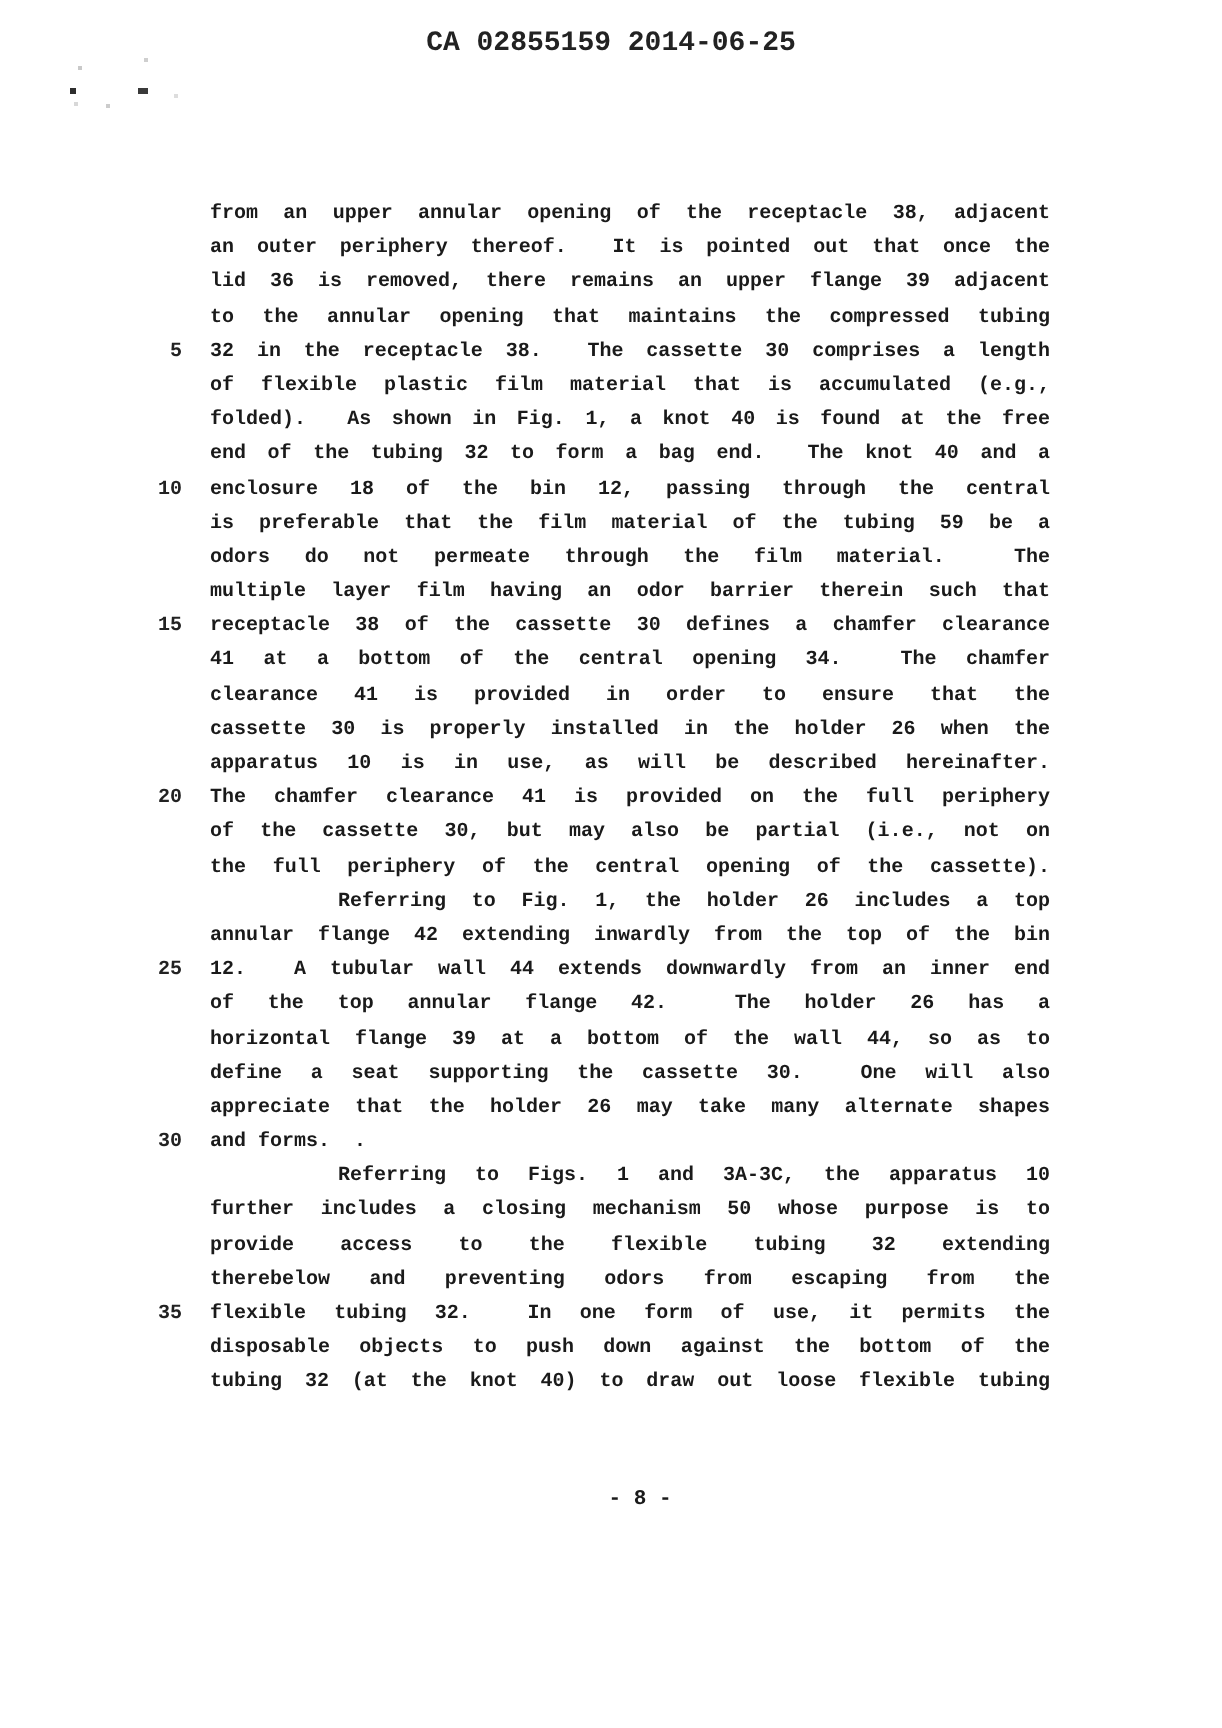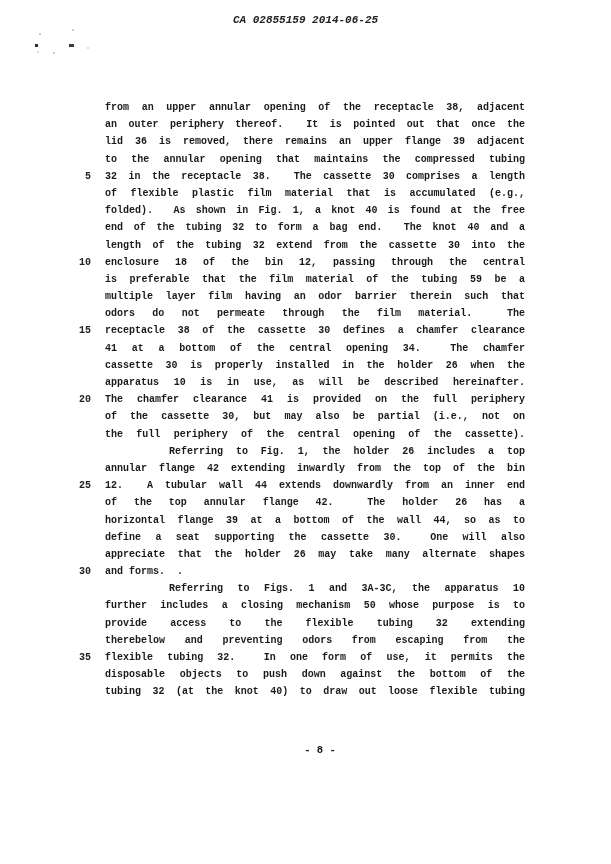--- a/index.html
+++ b/index.html
@@ -12,24 +12,23 @@
   .page {
     position:relative;
     width:611px; height:864px;
     background:#ffffff;
     overflow:hidden;
   }
   .doc-header {
     position:absolute;
     top:14px; left:0; width:611px;
     text-align:center;
-    font-size:11px;
+    font-size:14px;
     font-weight:600;
     color:#222;
-    font-style:italic;
   }
   .doc-body {
     position:absolute;
     left:65px; top:99px;
     width:460px;
   }
   .line-row {
     display:flex;
     align-items:baseline;
     height:17.2px;
@@ -109,49 +108,49 @@
       </div>
       <div class="line-row">
         <span class="line-num"></span>
         <span class="line-text">folded).&nbsp; As shown in Fig. 1, a knot 40 is found at the free</span>
       </div>
       <div class="line-row">
         <span class="line-num"></span>
         <span class="line-text">end of the tubing 32 to form a bag end.&nbsp; The knot 40 and a</span>
       </div>
       <div class="line-row">
-        <span class="line-num"></span>
-        <span class="line-text">length of the tubing 32 extend from the cassette 30 into the</span>
-      </div>
-      <div class="line-row">
         <span class="line-num">10</span>
         <span class="line-text">enclosure 18 of the bin 12, passing through the central</span>
       </div>
       <div class="line-row">
         <span class="line-num"></span>
         <span class="line-text">is preferable that the film material of the tubing 59 be a</span>
       </div>
       <div class="line-row">
         <span class="line-num"></span>
+        <span class="line-text">odors do not permeate through the film material.&nbsp; The</span>
+      </div>
+      <div class="line-row">
+        <span class="line-num"></span>
         <span class="line-text">multiple layer film having an odor barrier therein such that</span>
-      </div>
-      <div class="line-row">
-        <span class="line-num"></span>
-        <span class="line-text">odors do not permeate through the film material.&nbsp; The</span>
       </div>
       <div class="line-row">
         <span class="line-num">15</span>
         <span class="line-text">receptacle 38 of the cassette 30 defines a chamfer clearance</span>
       </div>
       <div class="line-row">
         <span class="line-num"></span>
         <span class="line-text">41 at a bottom of the central opening 34.&nbsp; The chamfer</span>
       </div>
       <div class="line-row">
         <span class="line-num"></span>
+        <span class="line-text">clearance 41 is provided in order to ensure that the</span>
+      </div>
+      <div class="line-row">
+        <span class="line-num"></span>
         <span class="line-text">cassette 30 is properly installed in the holder 26 when the</span>
       </div>
       <div class="line-row">
         <span class="line-num"></span>
         <span class="line-text">apparatus 10 is in use, as will be described hereinafter.</span>
       </div>
       <div class="line-row">
         <span class="line-num">20</span>
         <span class="line-text">The chamfer clearance 41 is provided on the full periphery</span>
       </div>

